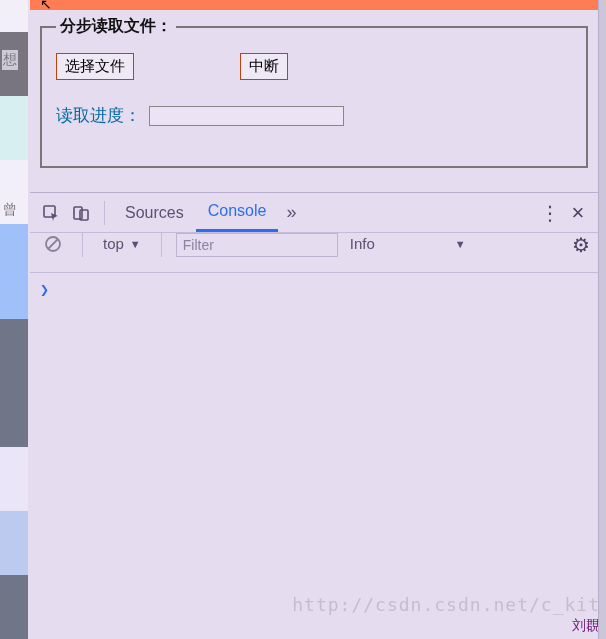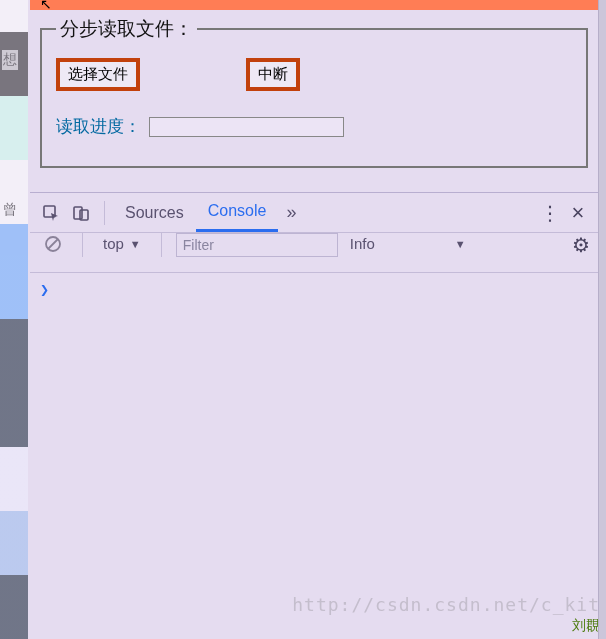--- a/index.html
+++ b/index.html
@@ -53,33 +53,34 @@
     height: 182px;
     background: #e5dcf0;
     padding: 6px 10px 10px 10px;
   }
   fieldset.filebox {
     border: 2px solid #777;
     padding: 12px 14px 14px 14px;
     height: 152px;
   }
   fieldset.filebox legend {
-    font-size: 19px;
+    font-size: 16px;
     color: #111;
     padding: 0 4px;
+    font-weight: bold;
   }
   .row1 {
     display: flex;
     align-items: center;
     gap: 6px;
     margin-top: 4px;
   }
   .btn {
     background: #eee9f5;
-    border: 4px solid #c2410c;
+    border: 1px solid #c2410c;
     font-size: 15px;
     padding: 3px 8px;
     cursor: pointer;
   }
   .file-status {
     font-size: 15px;
     color: #111;
     margin-right: auto;
   }
   .btn-abort { margin-left: 100px; }
@@ -201,21 +202,21 @@
     right: 6px; bottom: 24px;
     color: rgba(100,100,100,0.25);
     font-size: 18px;
     font-family: monospace;
     letter-spacing: 1px;
     pointer-events: none;
   }
   .signature {
     position: absolute;
     right: 6px; bottom: 4px;
-    color: #4d7c0f;
+    color: #701a75;
     font-size: 14px;
     pointer-events: none;
   }
 
   .right-border {
     position: absolute;
     right: 0; top: 0;
     width: 8px; height: 100%;
     background: #ccc6da;
     border-left: 1px solid #b6aec9;

